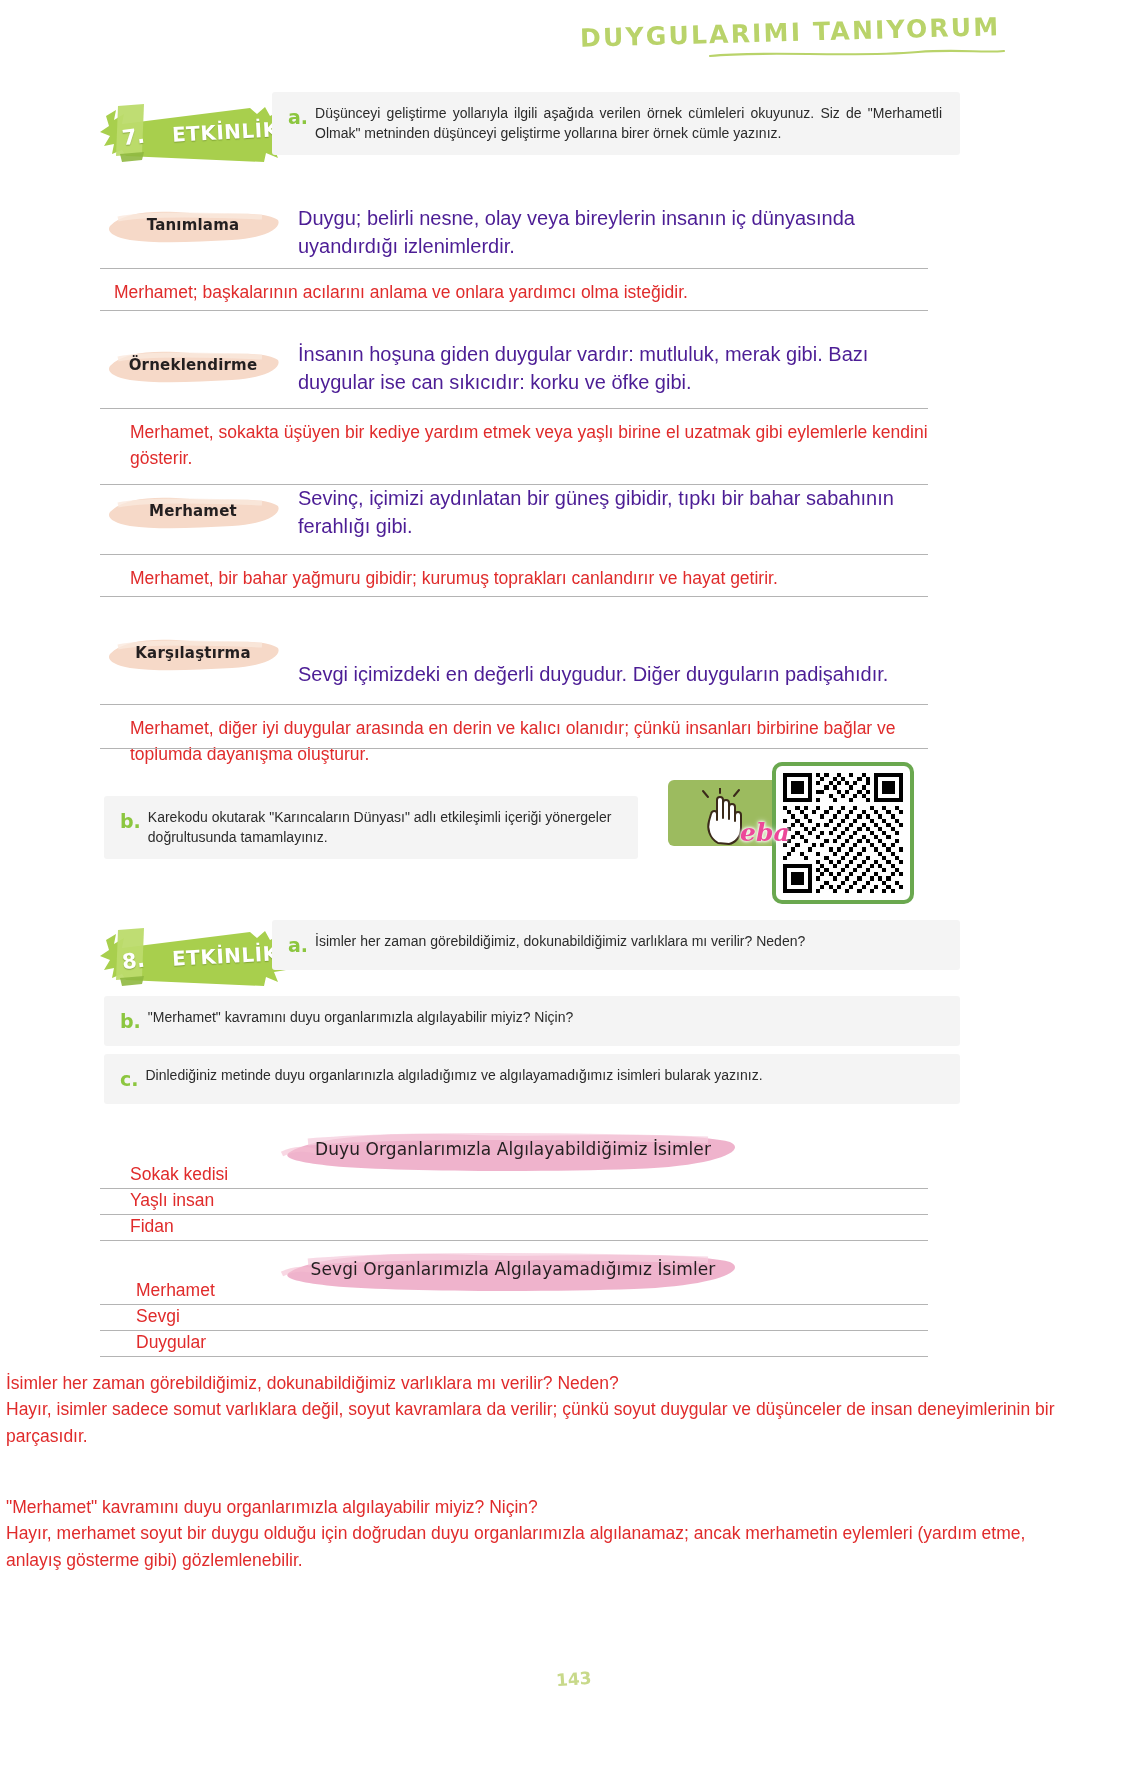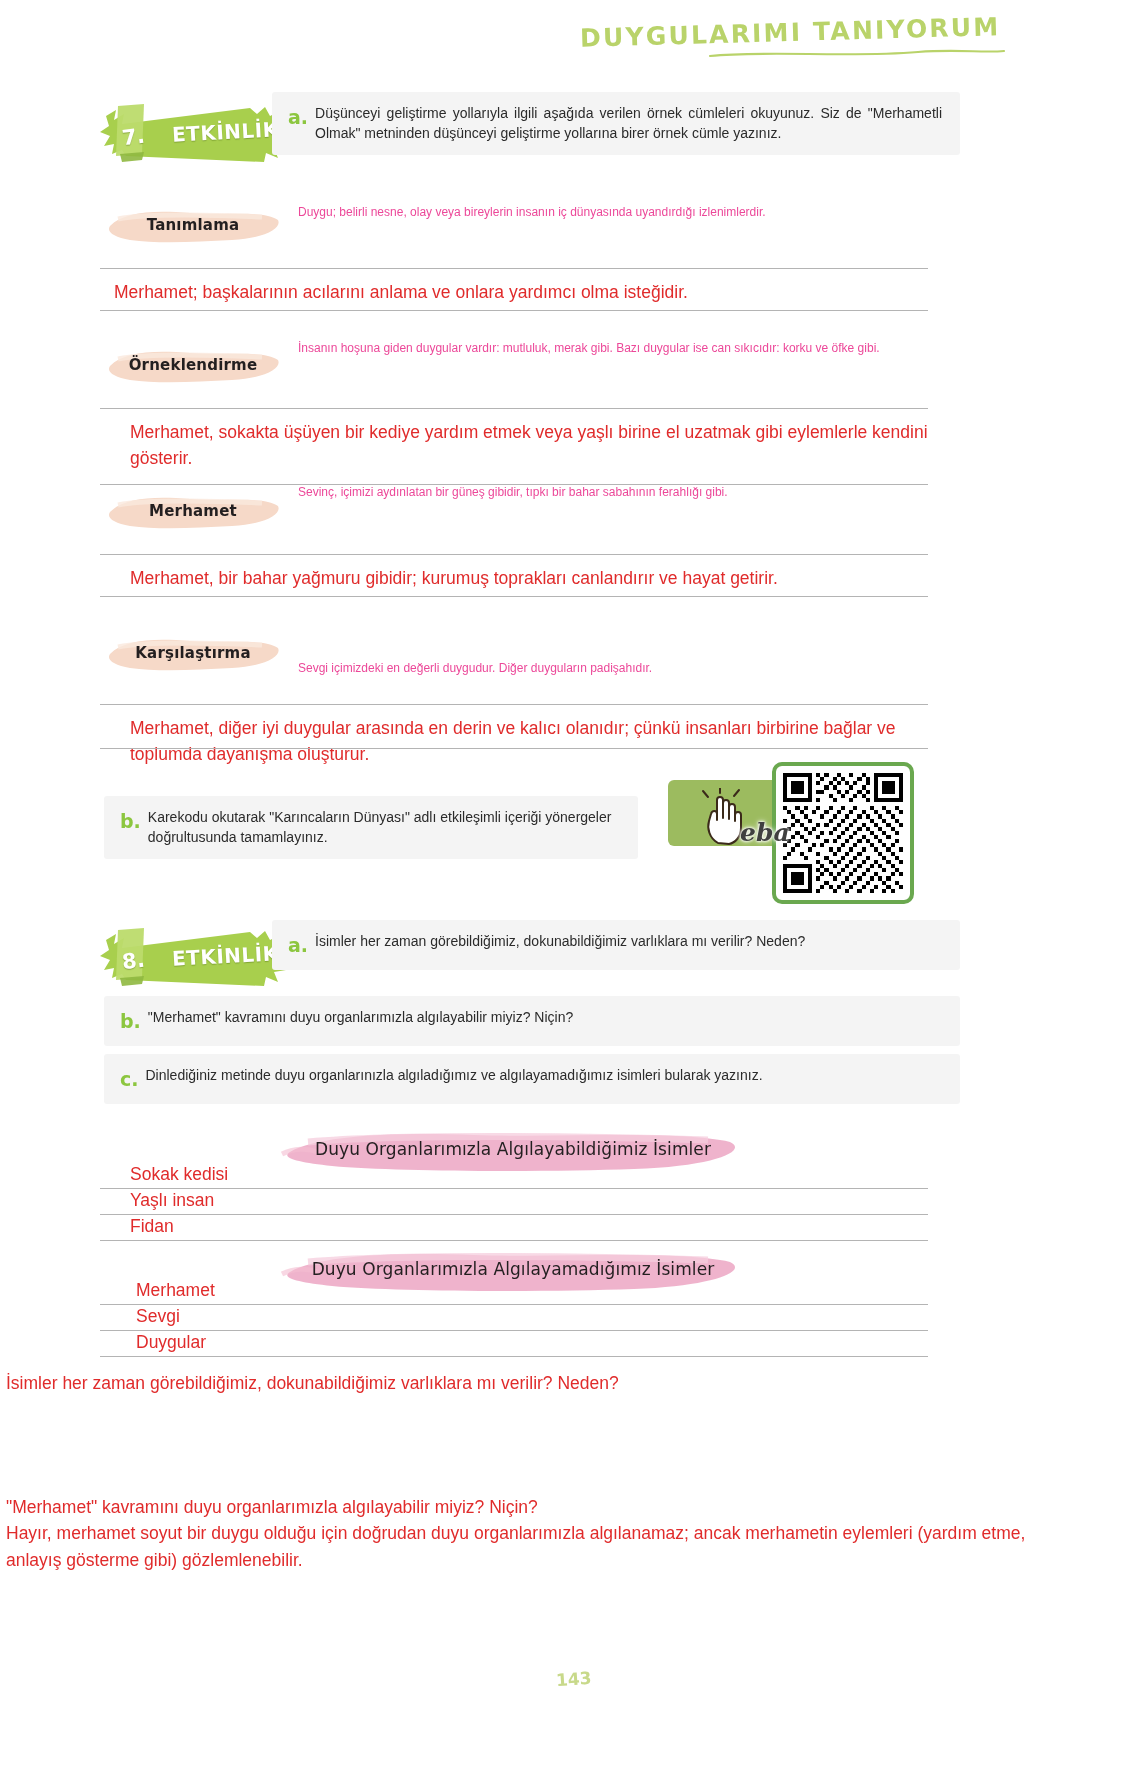--- a/index.html
+++ b/index.html
@@ -138,23 +138,23 @@
     font-family: "DejaVu Sans", sans-serif;
     font-size: 15px;
     font-weight: 600;
     color: #231f20;
     letter-spacing: .2px;
   }
 
   
   .example-text {
     position: absolute;
-    font-size: 12px;
+    font-size: 20px;
     line-height: 1.42;
-    color: #ec4899;
+    color: #4c1d95;
   }
 
   
   .answer {
     position: absolute;
     font-size: 17.5px;
     line-height: 1.46;
     color: #e02b2b;
   }
 
@@ -208,21 +208,21 @@
     display: block;
   }
   .eba-logo {
     position: absolute;
     left: 72px;
     top: 56px;
     font-family: "DejaVu Serif", serif;
     font-style: italic;
     font-weight: 700;
     font-size: 25px;
-    color: #404040;
+    color: #ec4899;
     text-shadow: 0 0 3px #fff, 0 0 3px #fff, 0 0 6px #fff;
     z-index: 4;
   }
 
   
   .pink-header {
     position: absolute;
     width: 470px;
     height: 50px;
   }
@@ -642,31 +642,32 @@
   <div class="rule" style="left:100px; top:1142px; width:828px;"></div>
   <div class="answer" style="left:130px; top:1142px;">Fidan</div>
   <div class="rule" style="left:100px; top:1168px; width:828px;"></div>
 
   <div class="pink-header" style="left:278px; top:1172px;">
     <svg class="pink-bg" viewBox="0 0 470 50">
       <path d="M12,28 C40,12 110,8 196,11 C282,14 400,6 452,18 C470,26 440,42 356,45 C268,48 120,48 54,42 C20,38 2,34 12,28 Z" fill="#eeacc8" opacity="0.92"></path>
       <path d="M30,18 C120,10 300,12 430,16" stroke="#f6cddd" stroke-width="7" fill="none" opacity="0.75"></path>
       <path d="M4,30 C16,24 30,24 40,28" stroke="#f3bdd1" stroke-width="5" fill="none" opacity="0.6"></path>
     </svg>
-    <span class="pink-text">Duyu Organlarımızla Algılayamadığımız İsimler</span>
+    <span class="pink-text">Sevgi Organlarımızla Algılayamadığımız İsimler</span>
   </div>
   <div class="answer" style="left:136px; top:1206px;">Merhamet</div>
   <div class="rule" style="left:100px; top:1232px; width:828px;"></div>
   <div class="answer" style="left:136px; top:1232px;">Sevgi</div>
   <div class="rule" style="left:100px; top:1258px; width:828px;"></div>
   <div class="answer" style="left:136px; top:1258px;">Duygular</div>
   <div class="rule" style="left:100px; top:1284px; width:828px;"></div>
 
   <div class="bottom-block" style="top:1298px;">
     <p>İsimler her zaman görebildiğimiz, dokunabildiğimiz varlıklara mı verilir? Neden?</p>
+    <p>Hayır, isimler sadece somut varlıklara değil, soyut kavramlara da verilir; çünkü soyut duygular ve düşünceler de insan deneyimlerinin bir parçasıdır.</p>
   </div>
   <div class="bottom-block" style="top:1422px;">
     <p>"Merhamet" kavramını duyu organlarımızla algılayabilir miyiz? Niçin?</p>
     <p>Hayır, merhamet soyut bir duygu olduğu için doğrudan duyu organlarımızla algılanamaz; ancak merhametin eylemleri (yardım etme, anlayış gösterme gibi) gözlemlenebilir.</p>
   </div>
 
   <div class="page-number">143</div>
 
 </div>
 

